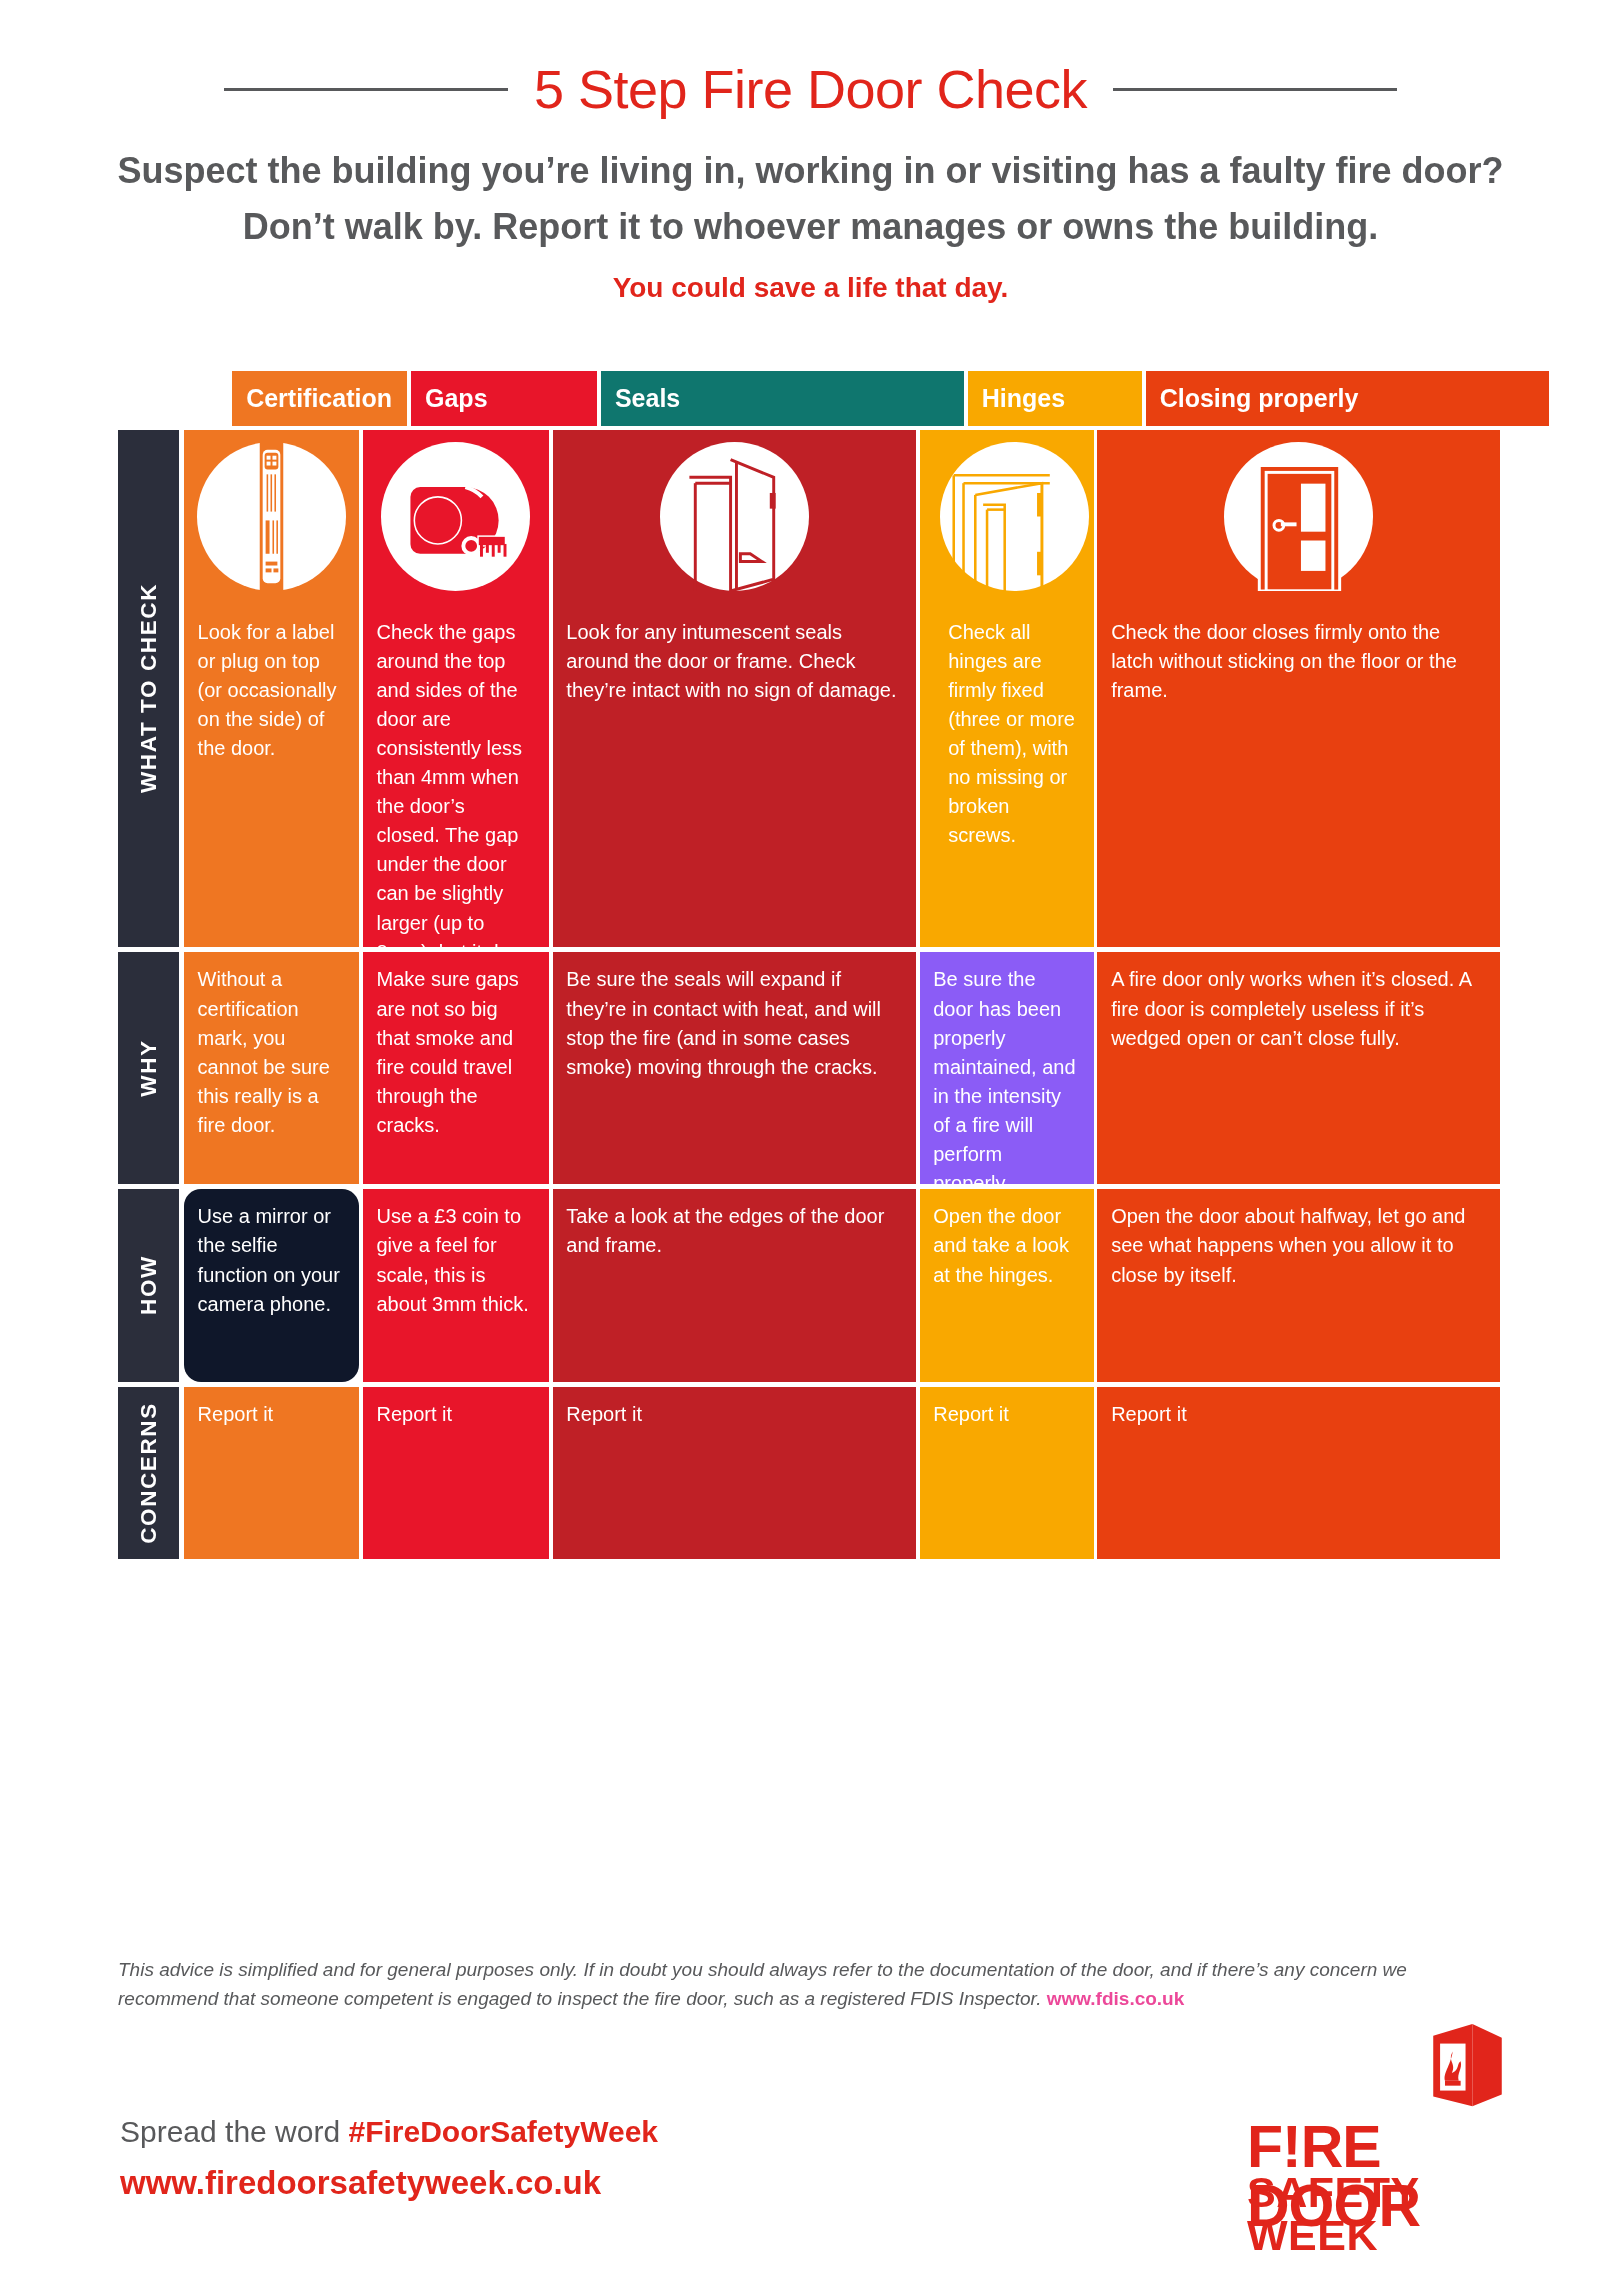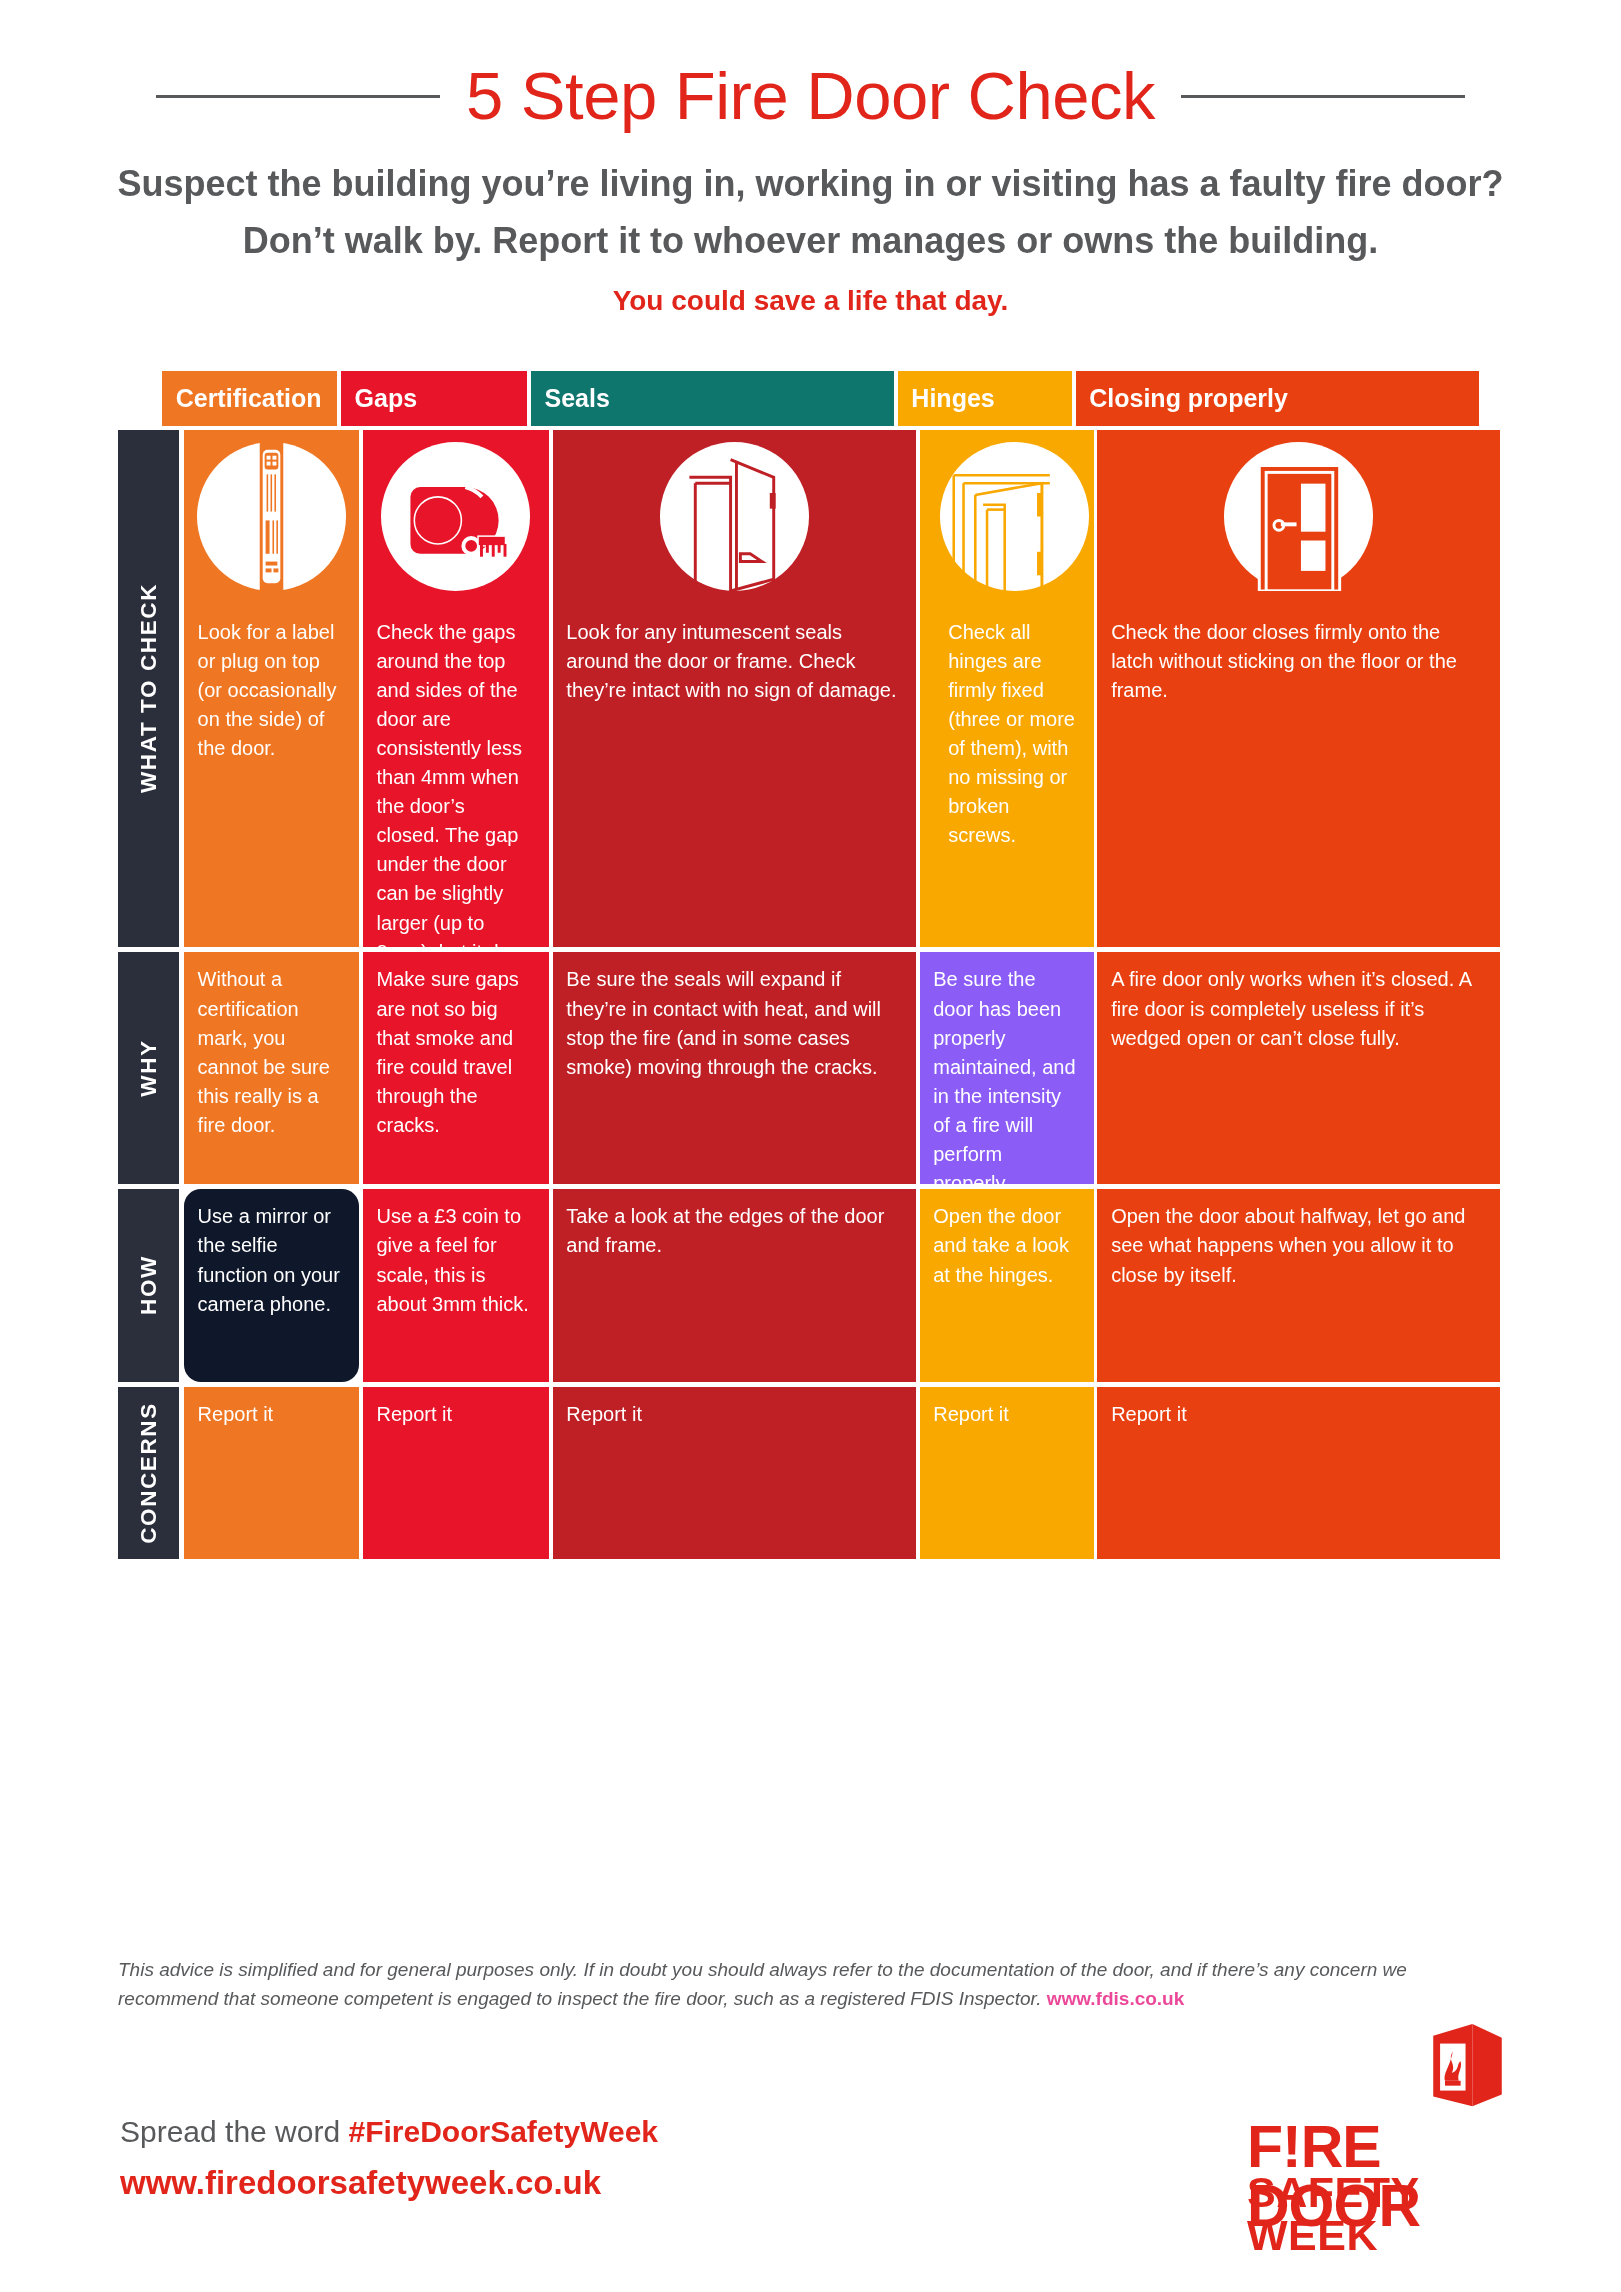--- a/index.html
+++ b/index.html
@@ -14,21 +14,21 @@
   
   .header{padding-top:61px;text-align:center;}
   .title-row{
     display:flex;align-items:center;justify-content:center;
     gap:25.5px;padding:0 0px;
   }
   .rule{height:2.9px;background:#58595b;flex:0 0 auto;}
   .rule.left{width:284px;margin-left:0px;}
   .rule.right{width:284px;}
   .main-title{
-    font-size:67px;font-weight:400;color:#e1251b;
+    font-size:54px;font-weight:400;color:#e1251b;
     letter-spacing:-0.5px;line-height:1.05;white-space:nowrap;
     font-family:"Liberation Sans", sans-serif;
   }
   .sub1,.sub2{
     font-size:36px;color:#58595b;line-height:1.34;
     margin:8px;font-weight:700;
   }
   .sub1{margin-top:29px;}
   .sub-strong{
     font-size:28px;color:#e1251b;font-weight:700;margin-top:20.6px;
@@ -122,21 +122,21 @@
     <div class="main-title">5 Step Fire Door Check</div>
     <div class="rule right"></div>
   </div>
   <p class="sub1">Suspect the building you’re living in, working in or visiting has a faulty fire door?</p>
   <p class="sub2">Don’t walk by. Report it to whoever manages or owns the building.</p>
   <p class="sub-strong">You could save a life that day.</p>
 </div>
 
 <div class="grid-wrap">
 
-  <div class="head-row" id="head-row" style="margin-left: 44px; width: 1326px;">
+  <div class="head-row" id="head-row" style="margin-left: 105px; width: 1326px; justify-content: flex-end;">
       <div class="head-cell w1" style="background: rgb(239, 118, 34);">
         <span>Certification</span>
       </div>
       <div class="head-cell w2" style="background: rgb(232, 21, 42);">
         <span>Gaps</span>
       </div>
       <div class="head-cell w3" style="background: #0f766e;">
         <span>Seals</span>
       </div>
       <div class="head-cell w4" style="background: rgb(249, 168, 0);">

